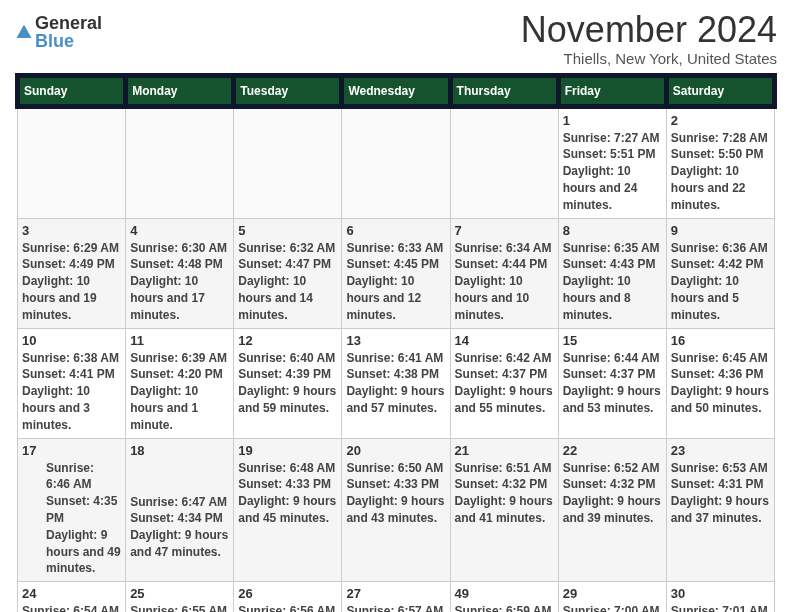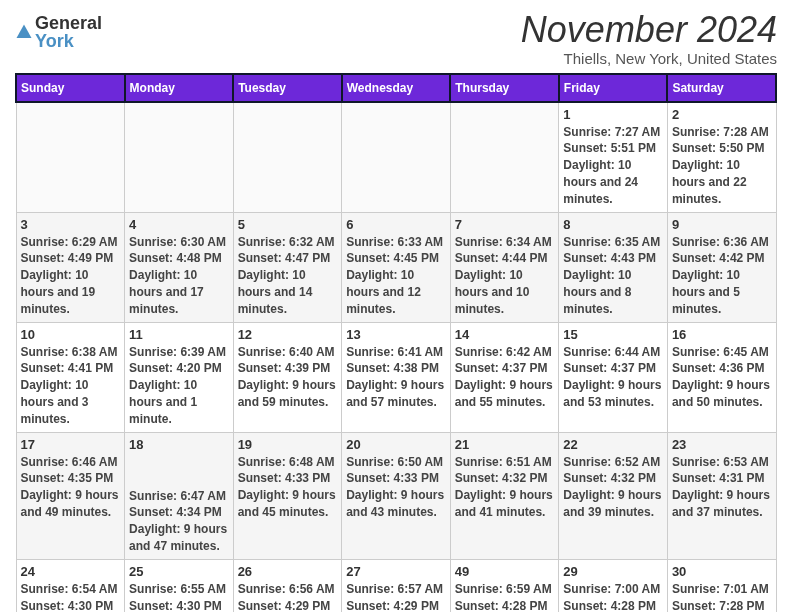--- a/index.html
+++ b/index.html
@@ -40,39 +40,38 @@
       display: inline-block;
     }
     .title-block {
       text-align: right;
     }
     .month-title {
       font-size: 36px;
       font-weight: normal;
       color: #333;
       line-height: 1.1;
-      font-style: italic;
     }
     .subtitle {
       font-size: 15px;
       color: #555;
     }
     table {
       width: 100%;
       border-collapse: collapse;
       table-layout: fixed;
     }
     thead tr th {
-      background-color: #6d28d9;
+      background-color: #14532d;
       color: #fff;
       font-size: 12px;
       font-weight: bold;
       padding: 6px 4px;
       text-align: left;
-      border: 2px solid #0f172a;
+      border: 5px solid #0f172a;
     }
     tbody tr td {
       vertical-align: top;
       border: 1px solid #ccc;
       padding: 4px 4px;
       font-size: 10px;
       color: #333;
       height: 85px;
       background: #fff;
     }
@@ -109,21 +108,21 @@
 <body>
 
 <div class="header">
   <div class="logo">
     <div class="logo-wrapper">
       <svg class="logo-icon" viewBox="0 0 24 24">
         <polygon points="12,2 22,20 2,20" fill="#4a90c4"></polygon>
       </svg>
       <div class="logo-text-wrapper">
         <span class="logo-general">General</span>
-        <span class="logo-blue">York</span>
+        <span class="logo-blue">Blue</span>
       </div>
     </div>
   </div>
   <div class="title-block">
     <div class="month-title">November 2024</div>
     <div class="subtitle">Thiells, New York, United States</div>
   </div>
 </div>
 
 <table>
@@ -242,21 +241,21 @@
         <td>
           <span class="day-num">16</span>
           <div class="day-info" style="white-space: pre-line;">Sunrise: 6:45 AM
 Sunset: 4:36 PM
 Daylight: 9 hours and 50 minutes.</div>
         </td>
       </tr>
       <tr>
         <td>
           <span class="day-num">17</span>
-          <div class="day-info" style="white-space: pre-line;">Sunrise: 6:46 AM
+          <div class="day-info" style="white-space: pre-line; margin-left: 24px;">Sunrise: 6:46 AM
 Sunset: 4:35 PM
 Daylight: 9 hours and 49 minutes.</div>
         </td>
         <td>
           <span class="day-num">18</span>
           <div class="day-info" style="white-space: pre-line; margin-top: 36px;">Sunrise: 6:47 AM
 Sunset: 4:34 PM
 Daylight: 9 hours and 47 minutes.</div>
         </td>
         <td>

